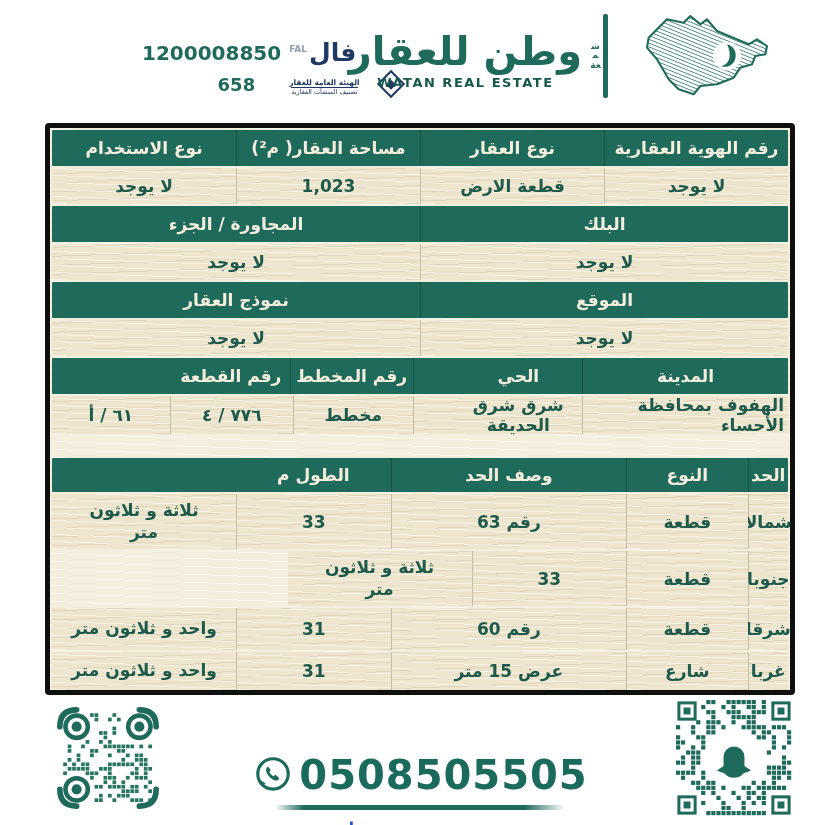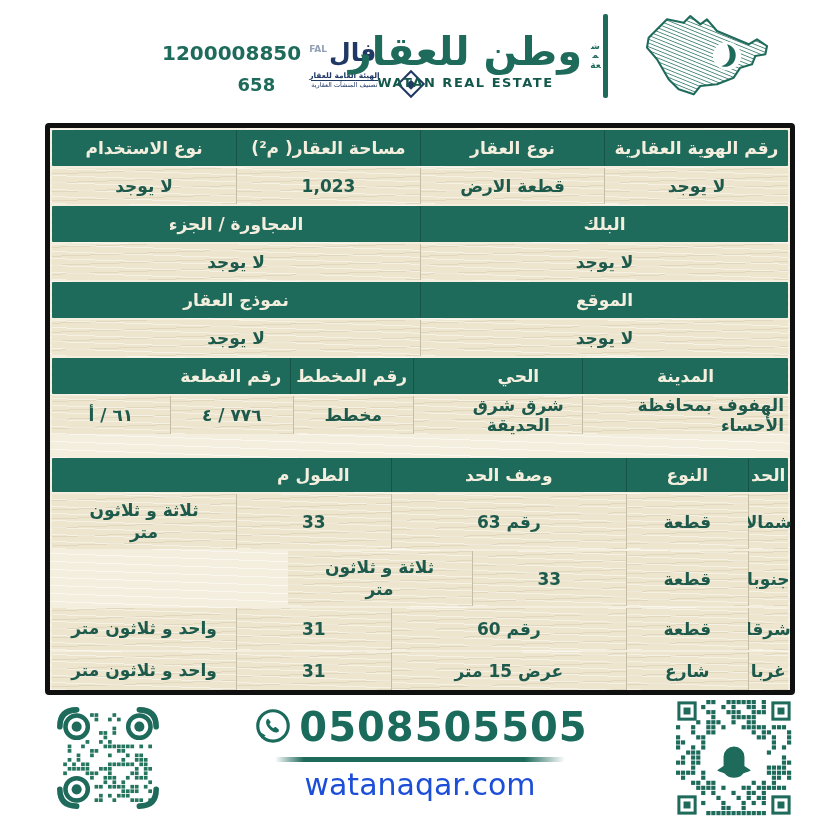--- a/index.html
+++ b/index.html
@@ -12,27 +12,27 @@
   .top-header{position:absolute;left:0;top:0;width:840px;height:120px;}
   .brand{position:absolute;right:42px;top:6px;display:flex;flex-direction:row-reverse;align-items:center;gap:8px;}
   .brand-map{width:182px;height:100px;}
   .brand-bar-wrap{display:flex;flex-direction:row;align-items:center;gap:2px;height:92px;}
   .brand-bar{width:5px;height:84px;background:#1E6A5B;border-radius:2px;}
   .brand-side{width:11px;font-size:9px;line-height:1.05;color:#1E6A5B;font-weight:bold;
     word-break:break-all;text-align:center;direction:rtl;}
   .brand-text{display:flex;flex-direction:column;align-items:center;margin-top:6px;}
   .brand-ar{font-size:40px;font-weight:bold;color:#1E6A5B;line-height:1.1;white-space:nowrap;}
   .brand-en{font-size:13px;font-weight:bold;color:#14584C;letter-spacing:1.5px;margin-top:2px;white-space:nowrap;}
-  .fal-block{position:absolute;left:142px;top:40px;display:grid;grid-template-columns:auto auto;column-gap:8px;row-gap:6px;align-items:center;direction:ltr;margin-left:20px;}
+  .fal-block{position:absolute;left:142px;top:40px;display:grid;grid-template-columns:auto auto;column-gap:8px;row-gap:6px;align-items:center;direction:ltr;}
   .fal-number{font-size:20px;font-weight:600;color:#1E6A5B;text-align:right;}
   .lic-number{font-size:18px;font-weight:600;color:#1E6A5B;text-align:right;padding-right:26px;}
   .fal-logo{display:flex;align-items:flex-start;gap:2px;}
   .fal-en{font-size:9px;color:#93A0B4;font-weight:bold;margin-top:4px;}
   .fal-ar{font-size:25px;font-weight:bold;color:#203864;line-height:1;}
-  .authority{display:flex;align-items:flex-start;gap:18px;direction:rtl;}
+  .authority{display:flex;align-items:flex-end;gap:18px;direction:rtl;}
   .diamond{width:16px;height:16px;border:2px solid #203864;transform:rotate(45deg);display:flex;align-items:center;justify-content:center;flex:none;margin:3px;}
   .diamond-inner{width:7px;height:7px;background:#203864;}
   .authority-text{display:flex;flex-direction:column;align-items:center;line-height:1.2;}
   .auth-l1{font-size:7.5px;font-weight:bold;color:#203864;white-space:nowrap;}
   .auth-l2{font-size:6.5px;color:#203864;white-space:nowrap;border-top:1px solid #203864;padding-top:1px;}
 
   
   .doc-table{
     position:absolute;left:45px;top:123px;width:750px;height:572px;box-sizing:border-box;
     border:5px solid #101010;border-radius:4px;padding:2px;
@@ -57,21 +57,21 @@
   .cols2 .c{width:50%;}
   .c-city{width:28%;text-align:right;} .c-district{width:23%;padding-left:45px;} .c-plantype{width:16.3%;} .c-planno{width:16.7%;} .c-pieceno{width:16%;}
   .c-side{width:5.5%;} .c-type{width:16.5%;} .c-desc{width:32%;} .c-len{width:21%;} .c-words{width:25%;}
   .nb{border-left:none !important;}
   .b-row .c-words{padding:1px 30px;line-height:1.25;}
   .b-row.short .c-words{white-space:nowrap;padding:1px 6px;}
   .spacer{flex:none;}
 
   
   .footer-center{position:absolute;left:0;top:706px;width:840px;display:flex;flex-direction:column;align-items:center;}
-  .phone-row{display:flex;flex-direction:row;align-items:center;gap:5px;direction:ltr;}
+  .phone-row{display:flex;flex-direction:row;align-items:center;gap:5px;direction:ltr;margin-top:48px;}
   .phone-number{font-size:40px;font-weight:600;color:#1A6B5C;letter-spacing:1px;line-height:1;}
   .green-line{width:290px;height:5px;margin:9px 0 8px 0;border-radius:3px;
     background:linear-gradient(90deg, rgba(30,106,91,0) 0%, #1E6A5B 10%, #1E6A5B 86%, rgba(30,106,91,0) 100%);}
   .website{font-size:30px;font-weight:400;color:#1d4ed8;line-height:1;}
   .qr{position:absolute;}
   .qr-left{left:52px;top:702px;width:112px;height:112px;}
   .qr-right{left:676px;top:700px;width:116px;height:116px;}
 </style>
 </head>
 <body>

